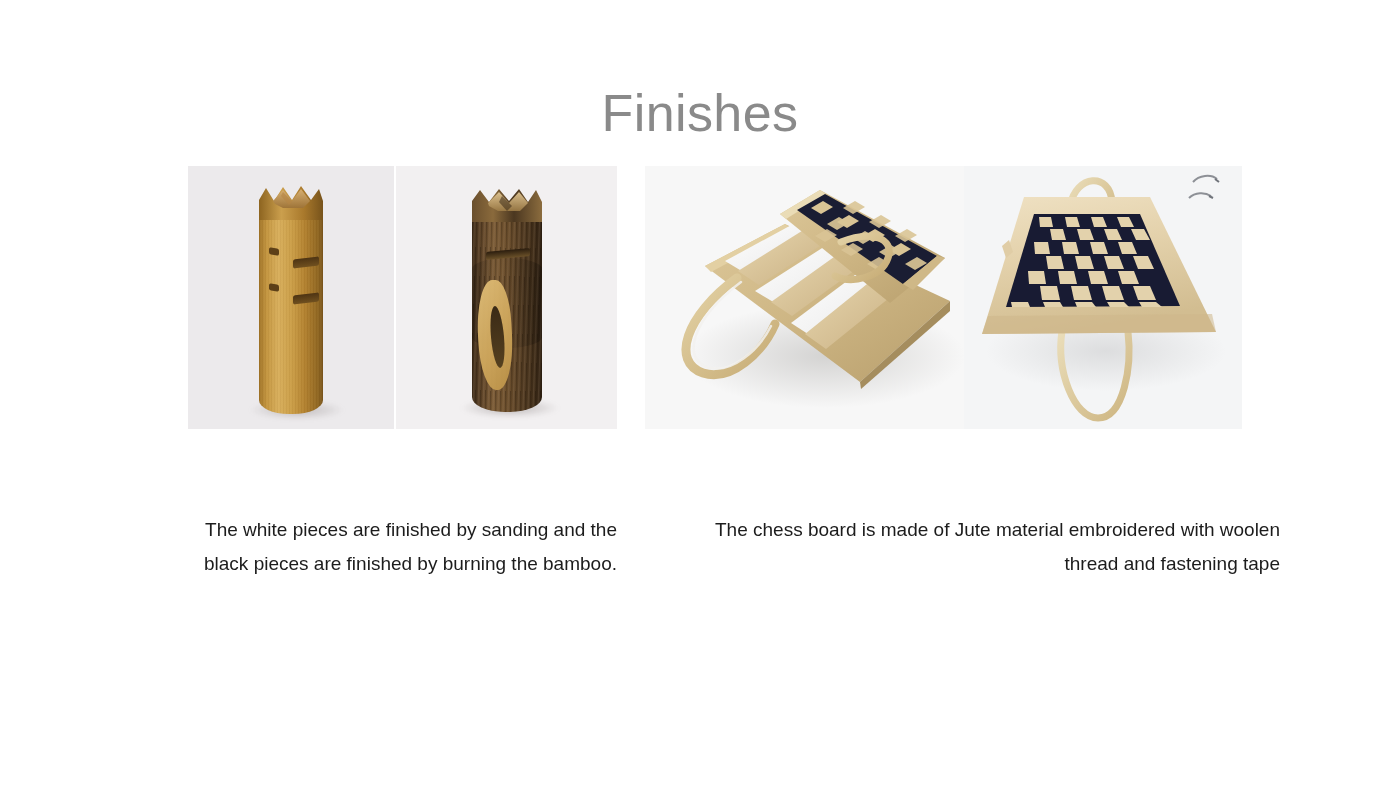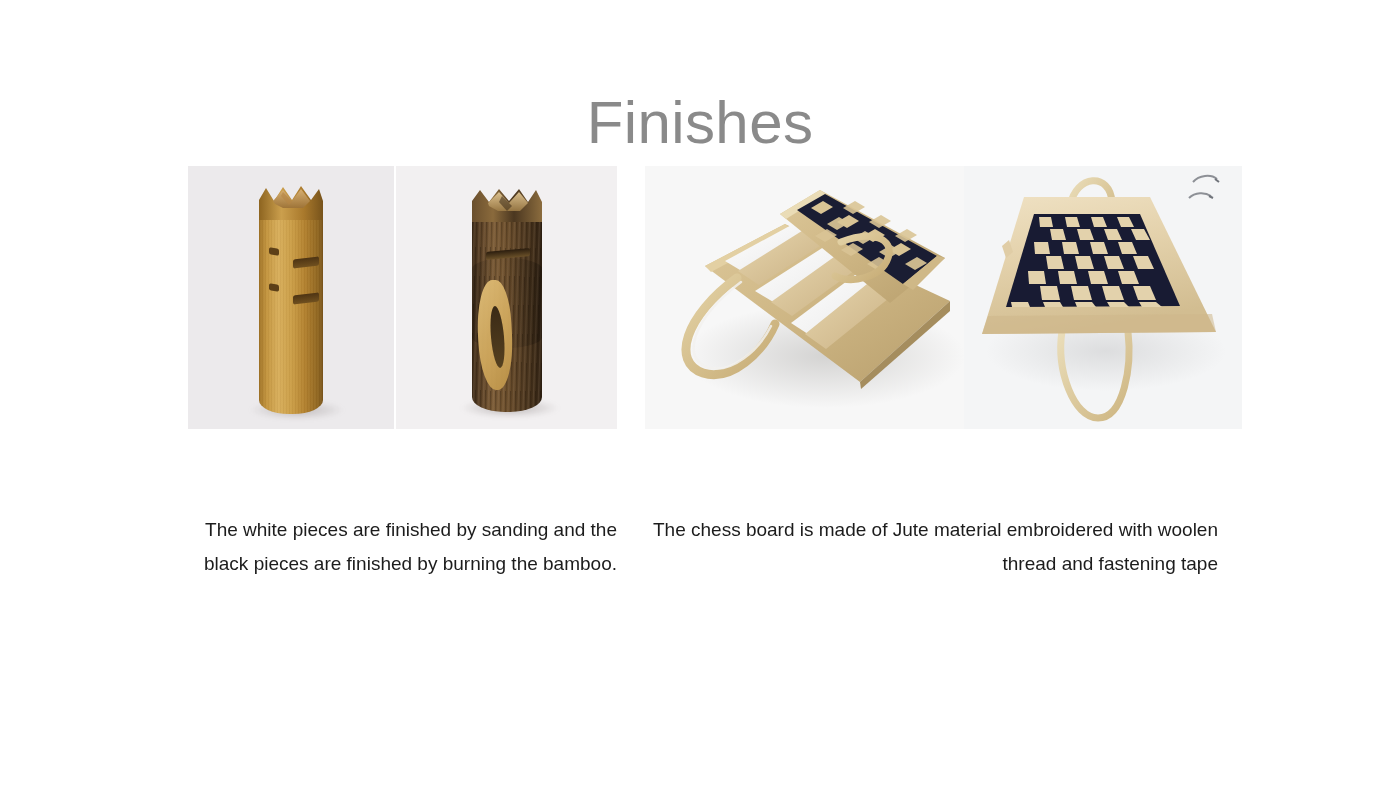--- a/index.html
+++ b/index.html
@@ -24,21 +24,21 @@
     background: #ffffff;
   }
 
   
   .page-title {
     position: absolute;
     left: 0;
     top: 50px;
     width: 1400px;
     text-align: center;
-    font-size: 60px;
+    font-size: 52px;
     font-weight: 400;
     letter-spacing: 0.4px;
     color: #8a8a8a;
     line-height: 1.1;
     white-space: nowrap;
   }
 
   
   .gallery {
     position: absolute;
@@ -211,21 +211,21 @@
   .caption {
     position: absolute;
     top: 0;
     font-size: 19px;
     line-height: 34px;
     color: #1c1c1c;
     text-align: right;
     font-weight: 400;
   }
   .caption-left  { left: 188px; width: 429px; }
-  .caption-right { left: 621px; width: 597px; }
+  .caption-right { left: 683px; width: 597px; }
 </style>
 </head>
 <body>
 
 <div class="page">
 
   <h1 class="page-title">Finishes</h1>
 
   <div class="gallery">
 

